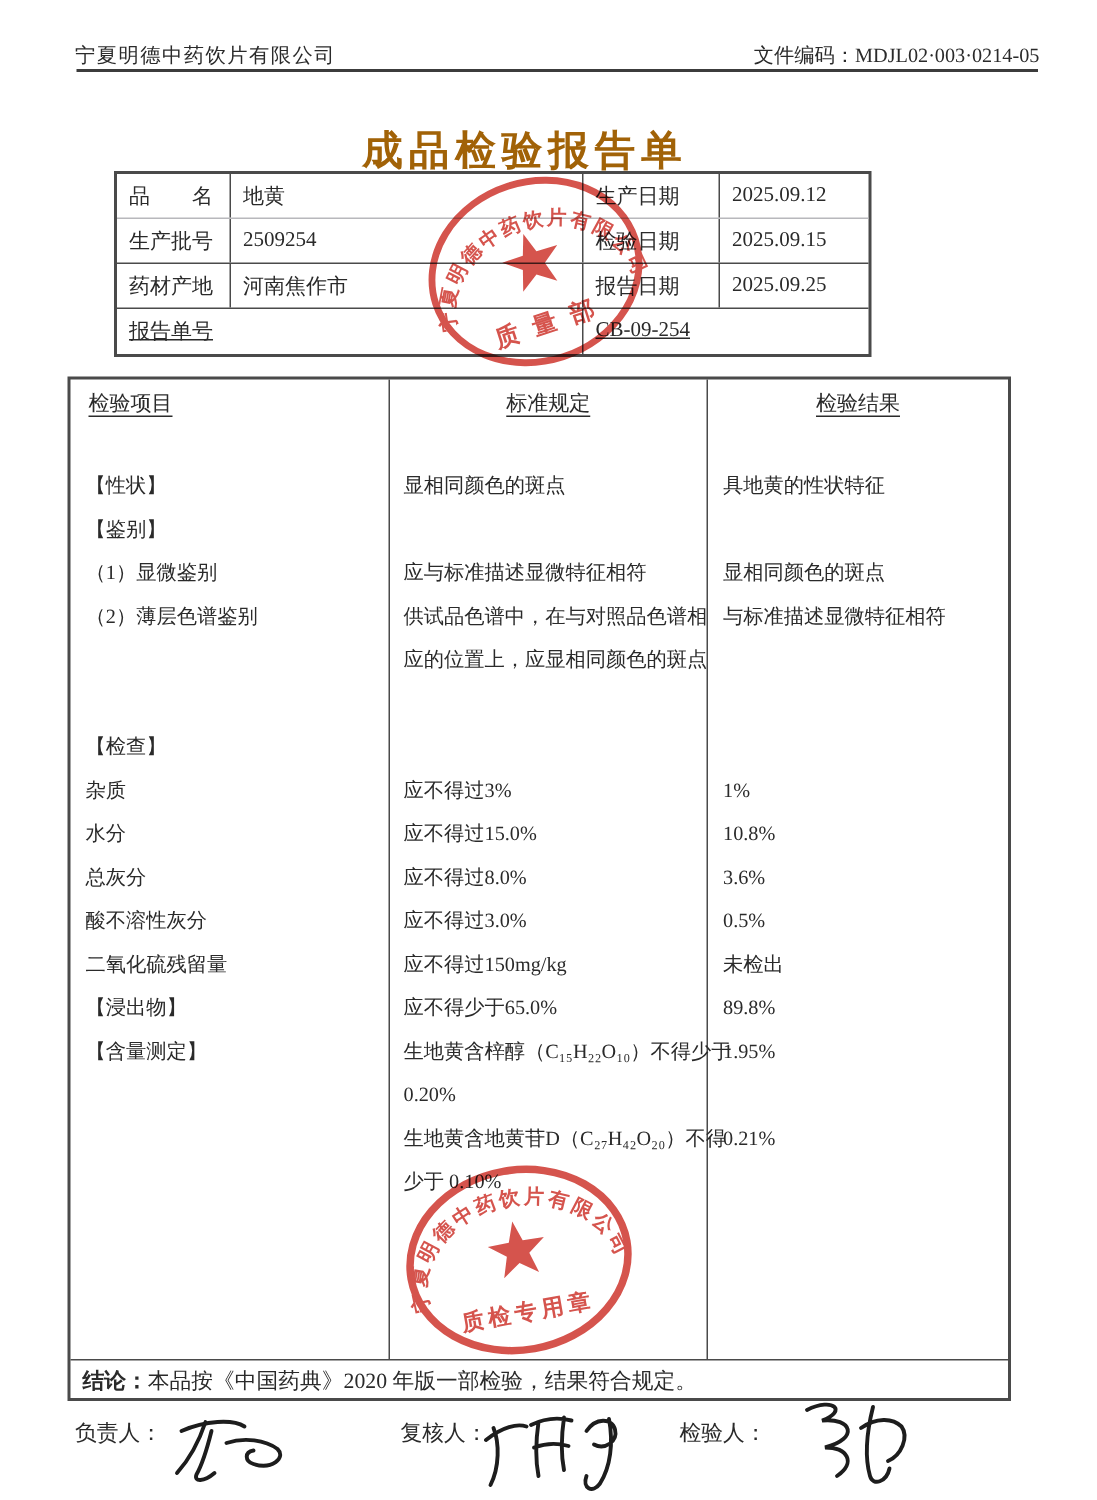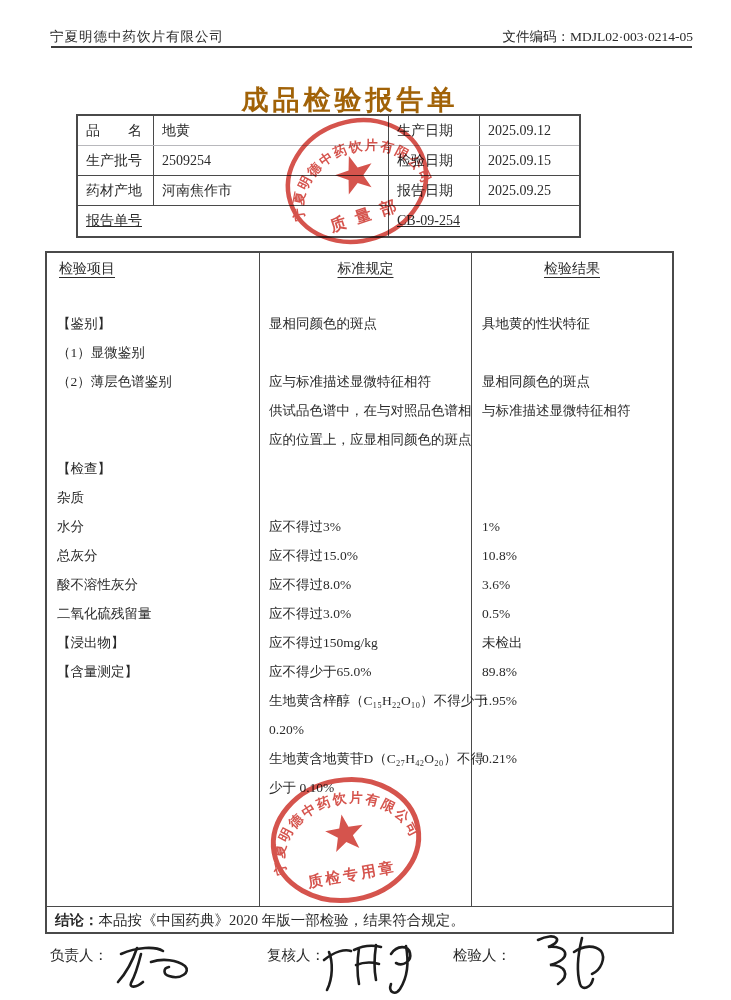--- a/index.html
+++ b/index.html
@@ -95,20 +95,21 @@
     <div class="ic ic-rl">报告单号</div>
     <div class="ic ic-rv">CB-09-254</div>
   </div>
 </div>
 
 <div class="abs main-table">
   <div class="mt-body">
     <div class="mt-col mt-col1">
       <div class="mt-head"><span>检验项目</span></div>
       <div class="mt-lines">
+        <div class="mt-line">【性状】</div>
         <div class="mt-line">【鉴别】</div>
         <div class="mt-line">（1）显微鉴别</div>
         <div class="mt-line">（2）薄层色谱鉴别</div>
         <div class="mt-line"></div>
         <div class="mt-line"></div>
         <div class="mt-line">【检查】</div>
         <div class="mt-line">杂质</div>
         <div class="mt-line">水分</div>
         <div class="mt-line">总灰分</div>
         <div class="mt-line">酸不溶性灰分</div>

